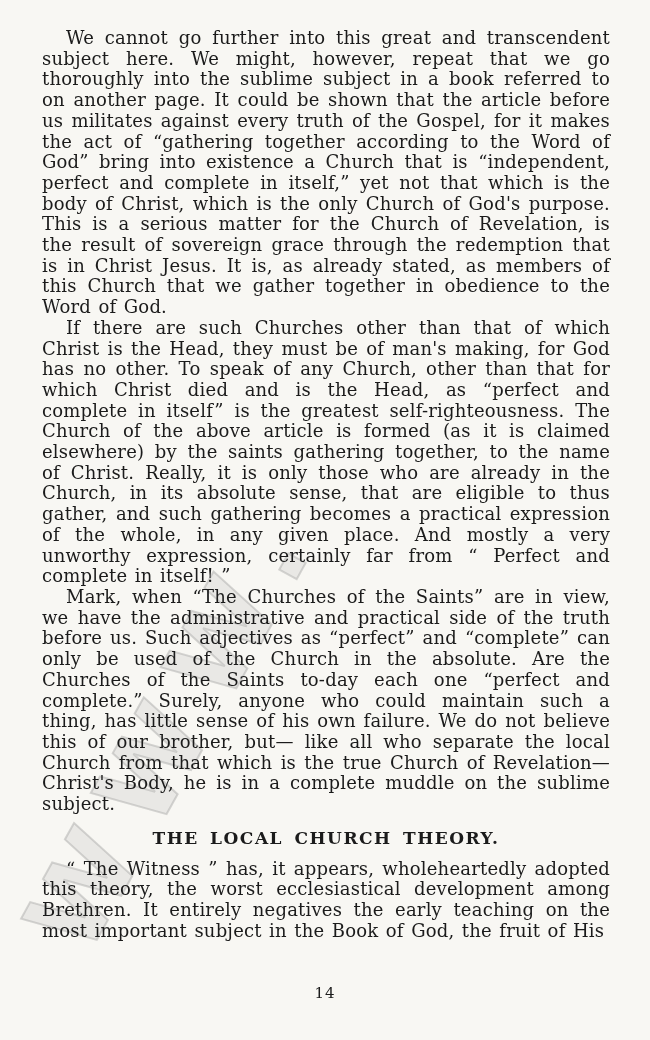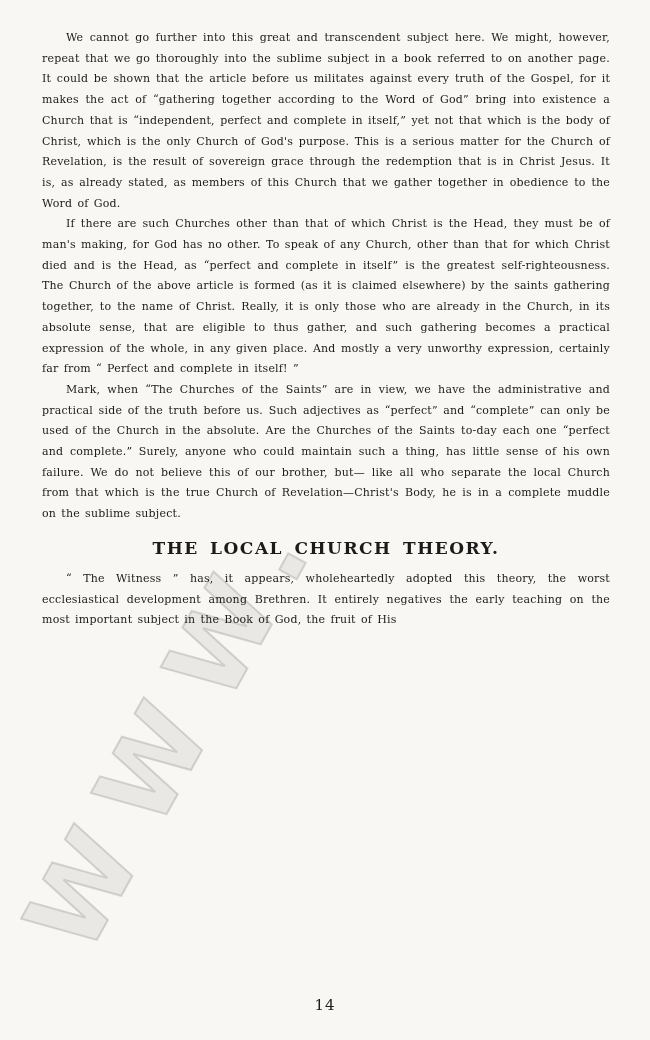--- a/index.html
+++ b/index.html
@@ -19,38 +19,38 @@
   }
   .text-block {
     position: absolute;
     top: 28px;
     left: 42px;
     right: 40px;
     z-index: 2;
   }
   p.body-para {
     margin: 0;
-    font-size: 11px;
+    font-size: 18px;
     line-height: 20.7px;
     text-align: justify;
     text-indent: 24px;
     letter-spacing: 0.2px;
     word-spacing: 1.5px;
   }
   h2.section-heading {
     margin: 13px 0 11px 0;
     text-align: center;
     font-size: 17px;
     font-weight: bold;
     letter-spacing: 1.5px;
     word-spacing: 4px;
   }
   .page-number {
     position: absolute;
-    bottom: 26px;
+    bottom: 38px;
     left: 0;
     right: 0;
     text-align: center;
     font-size: 15px;
     letter-spacing: 1px;
     z-index: 2;
     margin-top: 32px;
   }
   .watermark {
     position: absolute;

